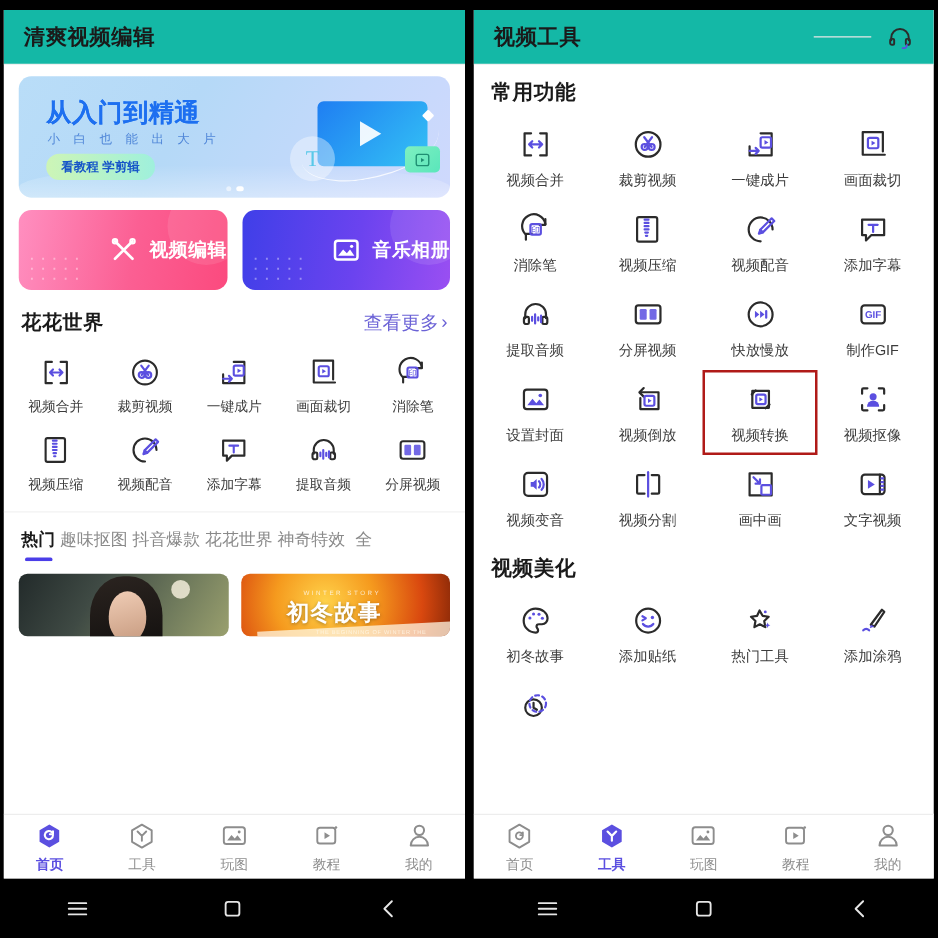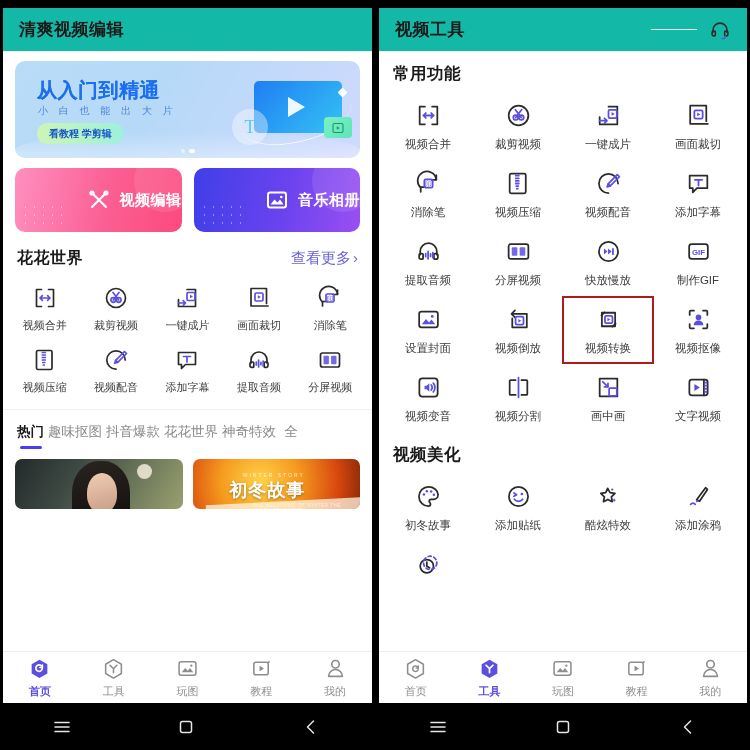--- a/index.html
+++ b/index.html
@@ -582,21 +582,21 @@
               <path class="ac" d="M9 15.6a5 5 0 008 0"></path>
             </svg>
           <div class="lbl">添加贴纸</div>
         </div>
         <div class="rtool">
           <svg width="27" height="27" viewBox="0 0 26 26">
               <path class="ln" d="M12.2 5.2l2.3 4.1 4.7.7-3.4 3.3.8 4.7-4.2-2.2-4.2 2.2.8-4.7L5.6 10l4.7-.7z"></path>
               <path class="acf" d="M18.4 14.4l.6 1.5 1.5.6-1.5.6-.6 1.5-.6-1.5-1.5-.6 1.5-.6z"></path>
               <circle class="acf" cx="16.6" cy="6.3" r="1.1"></circle>
             </svg>
-          <div class="lbl">酷炫特效</div>
+          <div class="lbl">热门工具</div>
         </div>
         <div class="rtool">
           <svg width="27" height="27" viewBox="0 0 26 26">
               <path class="ln" d="M19.8 4.6l-8.6 11.6 2.8 1.4 7.6-11.4z"></path>
               <path class="acf" d="M11.2 16.2l2.8 1.4-3.6 1.2z"></path>
               <path class="ac" d="M5.4 20.5c1.5-1.6 3-1.6 4.5 0"></path>
             </svg>
           <div class="lbl">添加涂鸦</div>
         </div>
         <div class="rtool">

